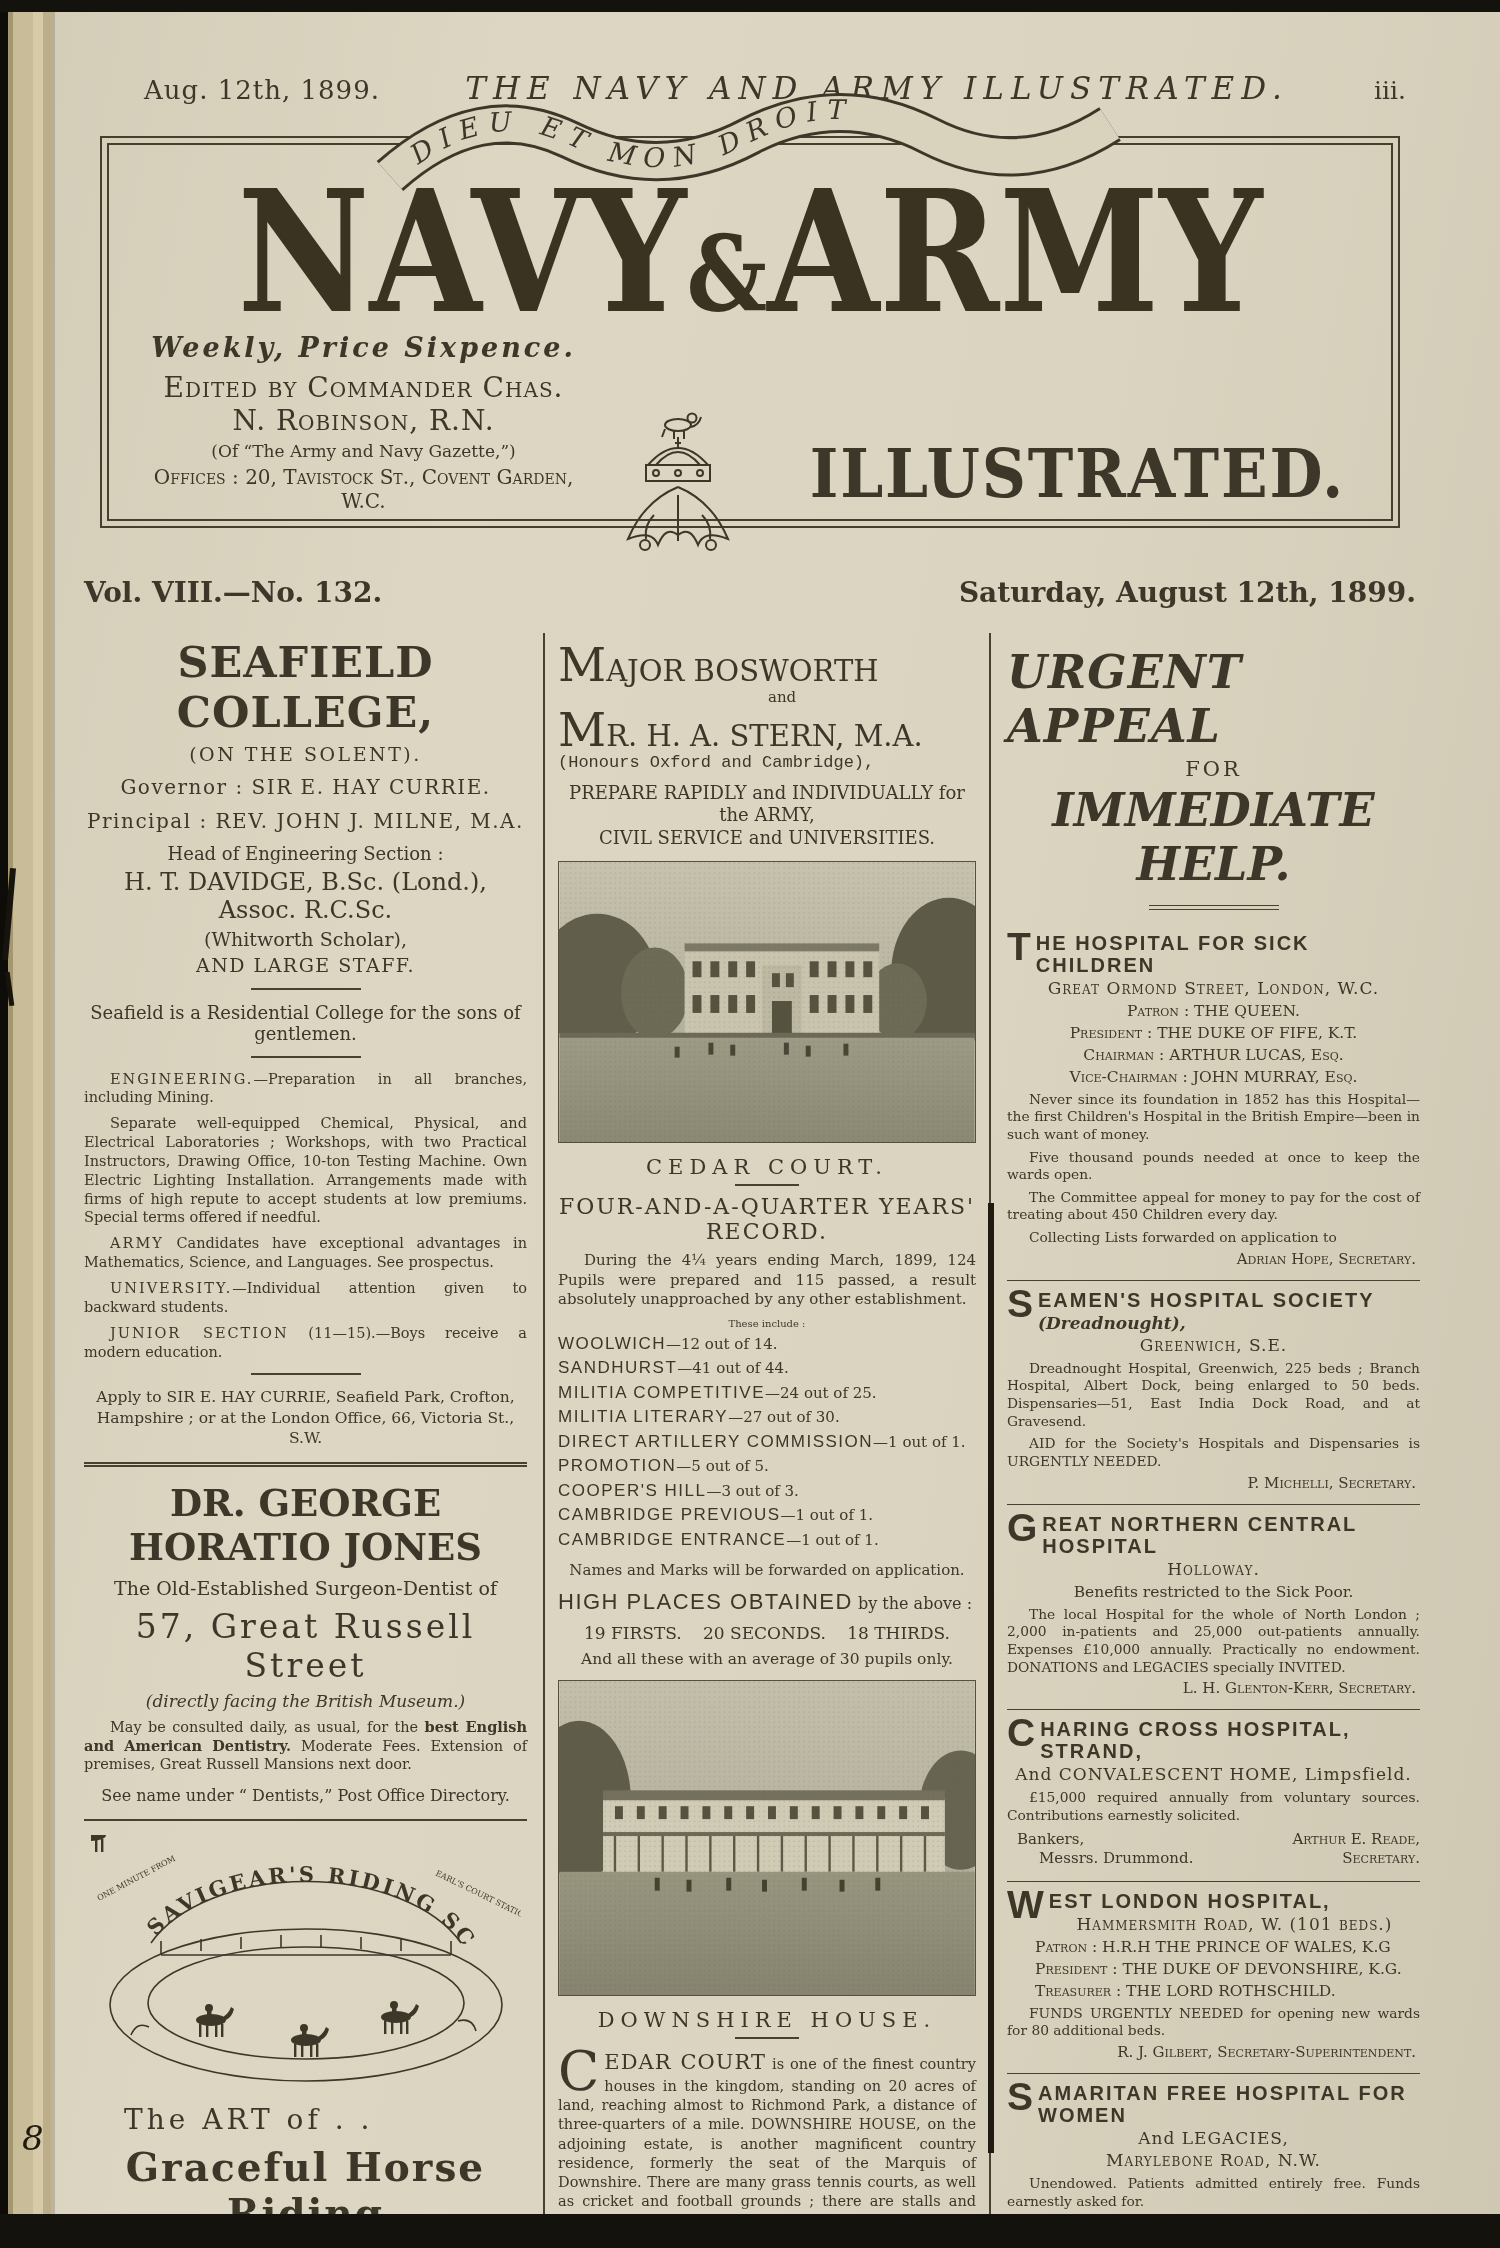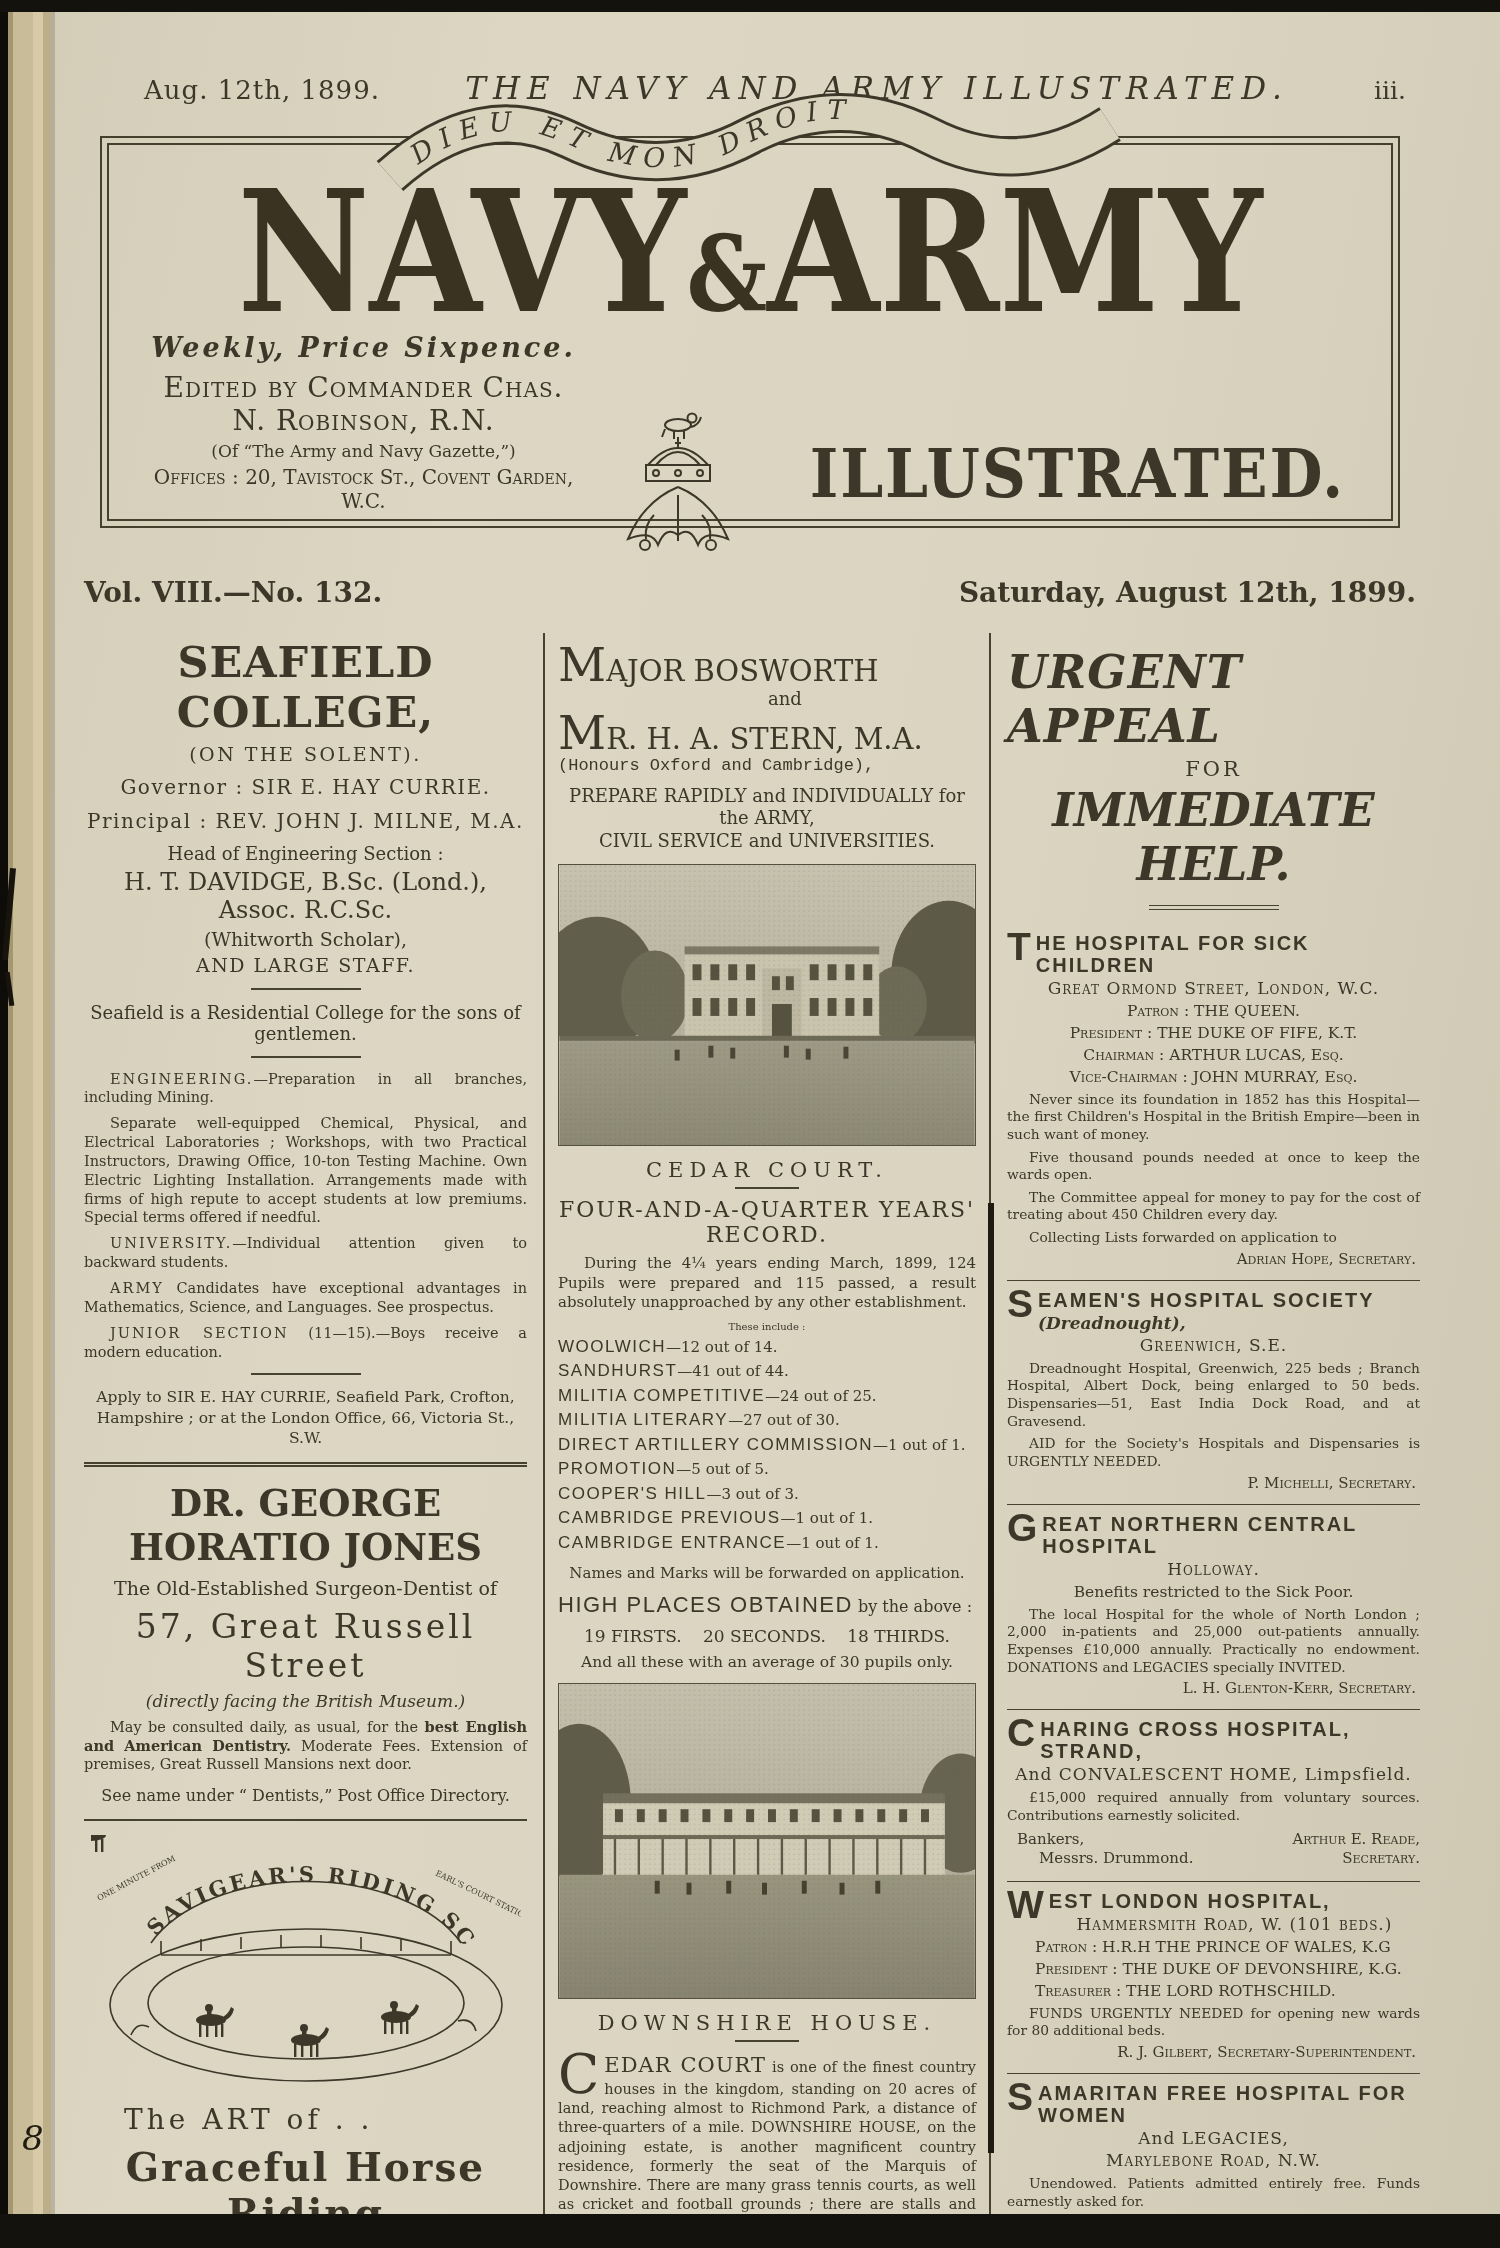--- a/index.html
+++ b/index.html
@@ -72,21 +72,21 @@
   .jones-street { font-size:33px; text-align:center; letter-spacing:3px; margin-top:8px; }
   .jones-facing { font-size:17px; font-style:italic; text-align:center; margin-top:6px; }
   .see-name { font-size:16px; text-align:center; margin-top:12px; }
   .art-of { font-size:28px; margin:10px 0 0 40px; letter-spacing:4px; }
   .gothic { font-weight:bold; font-size:39px; text-align:center; letter-spacing:2px; margin-top:8px; }
 
   
   .bos { margin-top:4px; }
   .bos-line { font-size:29px; line-height:1.0; }
   .bos-line .ini { font-size:47px; }
-  .bos-and { font-size:18px; margin-left:210px; }
+  .bos-and { font-size:15px; margin-left:210px; }
   .bos-hon { font-size:17px; text-align:left;font-family:Liberation Mono, monospace; }
   .bos-prep { font-size:18px; text-align:center; margin-top:10px; line-height:1.25; }
   .photo { display:block; margin:12px auto 0; border:1px solid #55503e; }
   .cap { font-size:21px; letter-spacing:6px; text-align:center; margin-top:12px; }
   .cap-rule { width:64px; border:0; border-top:2px solid #47412f; margin:5px auto; }
   .record-h { font-size:22px; letter-spacing:2px; text-align:center; margin-top:8px; }
   .include { text-align:center; font-size:10px; margin-top:8px; }
   .res { font-size:15px; margin-top:5px; line-height:1.15; }
   .res .nm { font-size:17px; letter-spacing:1.5px; }
   .names-note { text-align:center; font-size:15px; margin-top:12px; }
@@ -196,22 +196,22 @@
           <div class="ln sz20 sp1 mt10">Principal :  REV. JOHN J. MILNE, M.A.</div>
           <div class="ln sz18 mt10">Head of Engineering Section :</div>
           <div class="ln sz24 mt4">H. T. DAVIDGE, B.Sc. (Lond.), Assoc. R.C.Sc.</div>
           <div class="ln sz19 mt4">(Whitworth Scholar),</div>
           <div class="ln sz19 sp1 mt4">AND LARGE STAFF.</div>
           <hr class="shr">
           <div class="ln sz18">Seafield is a Residential College for the sons of gentlemen.</div>
           <hr class="shr">
           <p class="b"><span class="lead">ENGINEERING.</span><span>—Preparation in all branches, including Mining.</span></p>
           <p class="b">Separate well-equipped Chemical, Physical, and Electrical Laboratories ; Workshops, with two Practical Instructors, Drawing Office, 10-ton Testing Machine.  Own Electric Lighting Installation.  Arrangements made with firms of high repute to accept students at low premiums.  Special terms offered if needful.</p>
+          <p class="b"><span class="lead">ARMY</span><span> Candidates have exceptional advantages in Mathematics, Science, and Languages.   See prospectus.</span></p>
           <p class="b"><span class="lead">UNIVERSITY.</span><span>—Individual attention given to backward students.</span></p>
-          <p class="b"><span class="lead">ARMY</span><span> Candidates have exceptional advantages in Mathematics, Science, and Languages.   See prospectus.</span></p>
           <p class="b"><span class="lead">JUNIOR SECTION</span><span> (11—15).—Boys receive a modern education.</span></p>
           <hr class="shr">
           <div class="apply">Apply to SIR E. HAY CURRIE, Seafield Park, Crofton, Hampshire ; or at the London Office, 66, Victoria St., S.W.</div>
         </section>
 
         <hr class="hr2">
 
         <section>
           <h2 class="jones-title">DR. GEORGE HORATIO JONES</h2>
           <div class="jones-sub">The Old-Established Surgeon-Dentist of</div>

